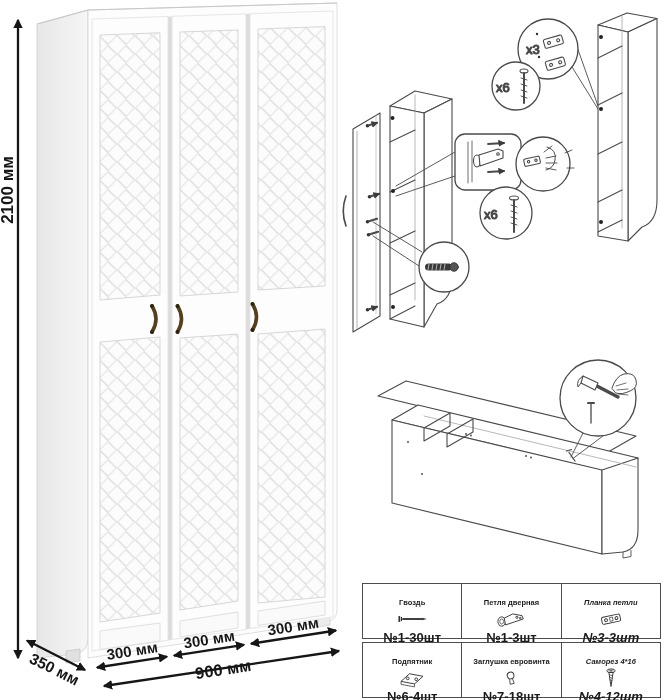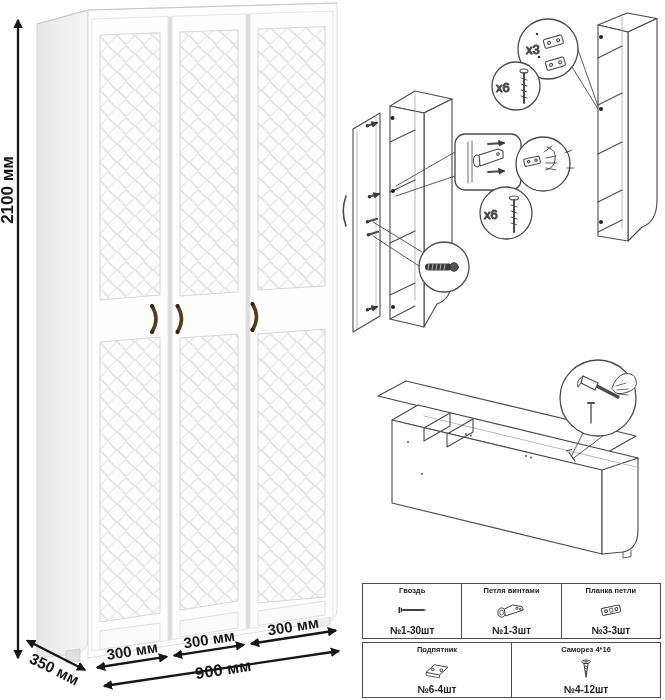--- a/index.html
+++ b/index.html
@@ -7,23 +7,23 @@
           font-family:"Liberation Sans",sans-serif;}
   svg{display:block;}
   .abs{position:absolute;}
   .dim-text{font-family:"Liberation Sans",sans-serif;font-weight:700;fill:#161616;}
   .co-text{font-family:"Liberation Sans",sans-serif;font-size:13px;fill:#2d2d2d;}
   
   .parts{position:absolute;left:362px;top:583px;width:299px;display:flex;flex-direction:column;gap:3px;}
   .prow{display:flex;border:1px solid #4d4d4d;background:#fff;}
   .pcell{flex:1 1 0;border-right:1px solid #4d4d4d;display:flex;flex-direction:column;
          align-items:center;justify-content:space-between;padding:3px 1px 2px 1px;height:49px;min-width:0;}
-  .pcell:last-child{border-right:none;}
-  .pname{font-size:7.5px;font-weight:700;color:#1b1b1b;text-align:center;line-height:1.15;}
-  .pqty{font-size:10px;font-weight:700;color:#1b1b1b;}
+  .pcell:last-child{border-right:none;font-style:italic;}
+  .pname{font-size:7.5px;font-weight:700;color:#1b1b1b;text-align:center;line-height:1.15;margin-top:12px;}
+  .pqty{font-size:13px;font-weight:700;color:#1b1b1b;}
   .picon{flex:0 0 auto;}
 </style>
 </head>
 <body>
 
 <div class="canvas">
 
   <svg class="abs" style="left:0;top:0" width="345" height="700" viewBox="0 0 345 700">
     <defs>
       <linearGradient id="sideg" x1="0" y1="0" x2="1" y2="0">
@@ -284,21 +284,21 @@
           <line x1="8.5" y1="13" x2="32" y2="13" stroke-width="2.2"></line>
               <path d="M32,11.6 L37.5,12.9 L32,14.4 Z" fill="#333" stroke="none"></path>
             </g>
         </svg>
         <span class="pqty">№1-30шт</span>
       </div>
 
 
 
       <div class="pcell">
-        <span class="pname">Петля винтами</span>
+        <span class="pname">Петля дверная</span>
         <svg class="picon" width="40" height="22" viewBox="0 0 40 26">
           <g stroke="#333" fill="none" stroke-width="1.1">
             <ellipse cx="9" cy="16" rx="4.5" ry="5.5"></ellipse>
               <ellipse cx="9" cy="16" rx="2.3" ry="3" stroke-width="0.8"></ellipse>
             <path d="M12,12 L22,7 L33,9 L34.5,13 L24,16.5 L13.5,20 Z" fill="#fff"></path>
             <circle cx="27" cy="11" r="1.3"></circle>
               <circle cx="31" cy="12" r="1"></circle>
           </g>
         </svg>
         <span class="pqty">№1-3шт</span>
@@ -326,20 +326,30 @@
           <g stroke="#333" fill="none" stroke-width="1.1">
             <path d="M7,17 L17,8 L33,11 L23,20 Z" fill="#fff"></path>
             <path d="M7,17 L7,20.5 L23,23.5 L23,20" stroke-width="0.9"></path>
             <circle cx="15" cy="13.5" r="1.6"></circle>
               <circle cx="25" cy="14.5" r="1.6"></circle>
           </g>
         </svg>
         <span class="pqty">№6-4шт</span>
       </div>
 
+      <div class="pcell">
+        <span class="pname">Заглушка евровинта</span>
+        <svg class="picon" width="40" height="22" viewBox="0 0 40 26">
+          <g stroke="#333" fill="none" stroke-width="1.1" transform="rotate(-14 20 14)">
+            <path d="M16.5,10 a4,4 0 0 1 8,0 l-0.8,3 a3.5,1.6 0 0 1 -6.4,0 Z"></path>
+            <path d="M18.5,13.5 L17.5,20 L22.5,20 L21.5,13.5" stroke-width="0.9"></path>
+          </g>
+        </svg>
+        <span class="pqty">№7-18шт</span>
+      </div>
 
 
 
       <div class="pcell">
         <span class="pname">Саморез 4*16</span>
         <svg class="picon" width="40" height="22" viewBox="0 0 40 26">
           <g stroke="#333" fill="none" stroke-width="1.1">
             <ellipse cx="20" cy="4.5" rx="5" ry="2.2"></ellipse>
               <path d="M17,4.5 L23,4.5 M20,2.8 L20,6.2" stroke-width="0.8"></path>
             <path d="M17.5,6.5 L22.5,6.5 L20,23 Z" fill="#fff"></path>

